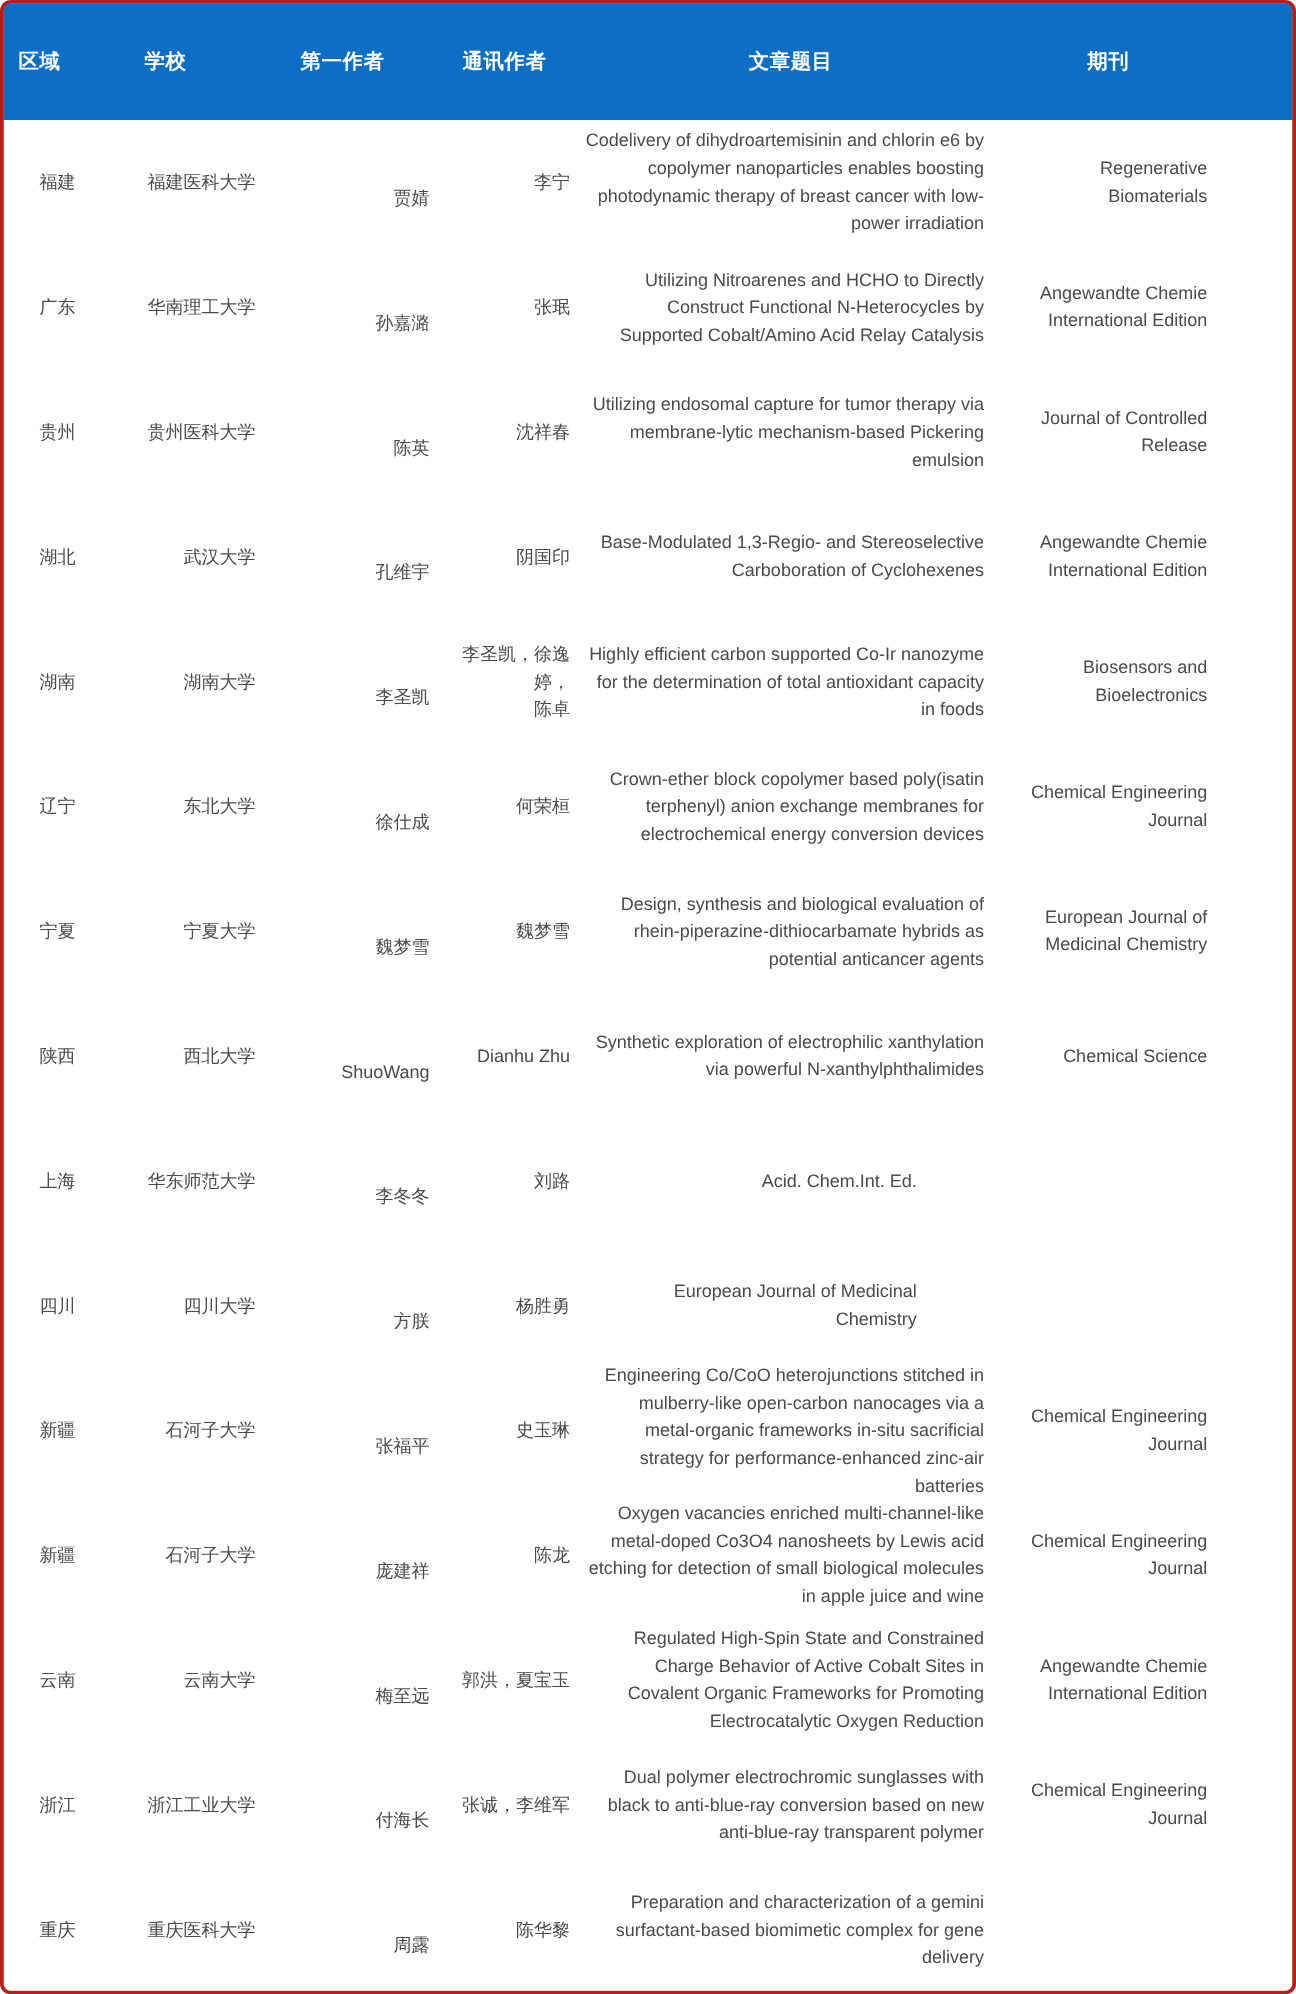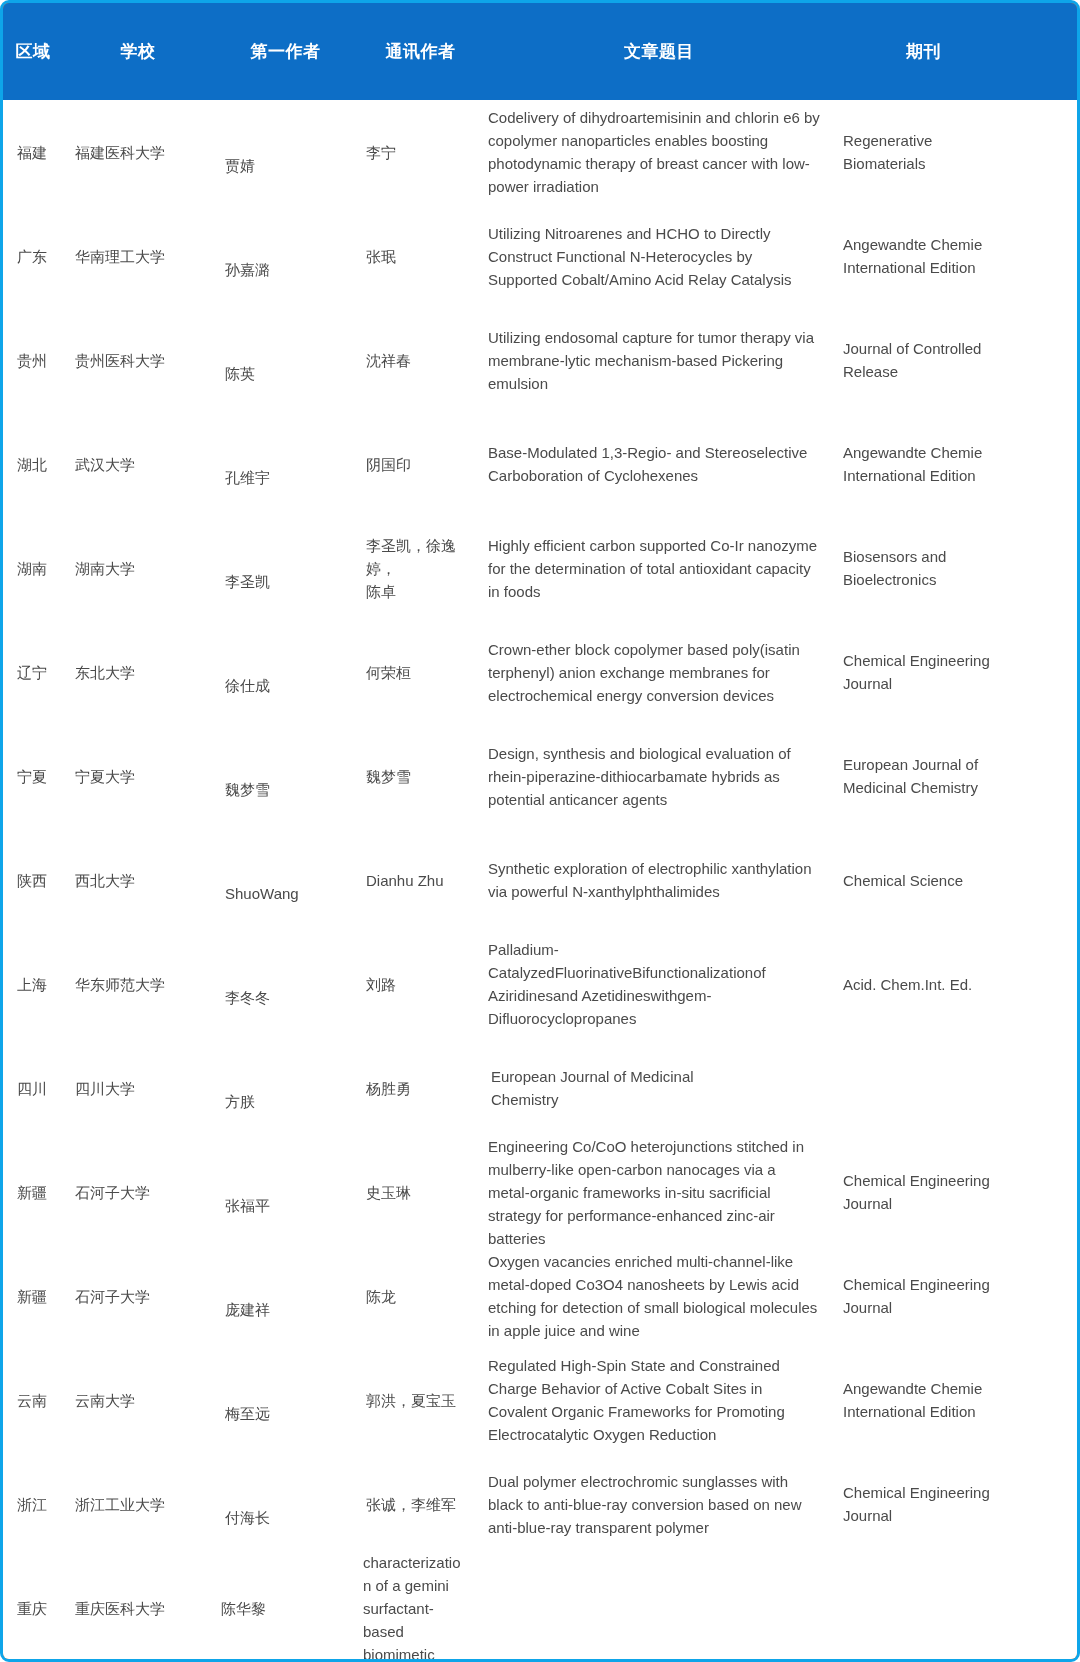--- a/index.html
+++ b/index.html
@@ -4,25 +4,26 @@
 <style>
   html,body{margin:0;padding:0;}
   body{
     width:1080px;height:1662px;
     background:#ffffff;
     font-family:"Liberation Sans","DejaVu Sans",sans-serif;
     position:relative;
   }
   .frame{
     position:absolute;inset:0;
-    border:3px solid #0ea5e9;
+    border:3px solid #b91c1c;
     border-radius:9px;
     overflow:hidden;
     background:#f97316;
     box-sizing:border-box;
+    text-align:right;
   }
   .thead{
     display:grid;
     grid-template-columns:60px 150px 145px 125px 352px 1fr;
     height:97px;
     background:#0d6ec6;
   }
   .th{
     display:flex;align-items:center;justify-content:center;
     color:#ffffff;font-weight:bold;font-size:17px;
@@ -231,23 +232,20 @@
         </div>
     <div class="td td-school">
           <span>华东师范大学</span>
         </div>
     <div class="td td-first">
           <span>李冬冬</span>
         </div>
     <div class="td td-corr">
           <span>刘路</span>
         </div>
-    <div class="td td-title">
-          <span>Palladium-CatalyzedFluorinativeBifunctionalizationof Aziridinesand Azetidineswithgem-Difluorocyclopropanes</span>
-        </div>
     <div class="td td-journal">
           <span>Acid. Chem.Int. Ed.</span>
         </div>
   </div>
       <div class="tr">
     <div class="td td-region">
           <span>四川</span>
         </div>
     <div class="td td-school">
           <span>四川大学</span>
@@ -341,20 +339,23 @@
     <div class="td td-journal">
           <span>Chemical Engineering Journal</span>
         </div>
   </div>
       <div class="tr">
     <div class="td td-region">
           <span>重庆</span>
         </div>
     <div class="td td-school">
           <span>重庆医科大学</span>
+        </div>
+    <div class="td td-first">
+          <span>周露</span>
         </div>
     <div class="td td-corr">
           <span>陈华黎</span>
         </div>
     <div class="td td-title">
           <span>Preparation and characterization of a gemini surfactant-based biomimetic complex for gene delivery</span>
         </div>
   </div>
     </div>
 </div>

